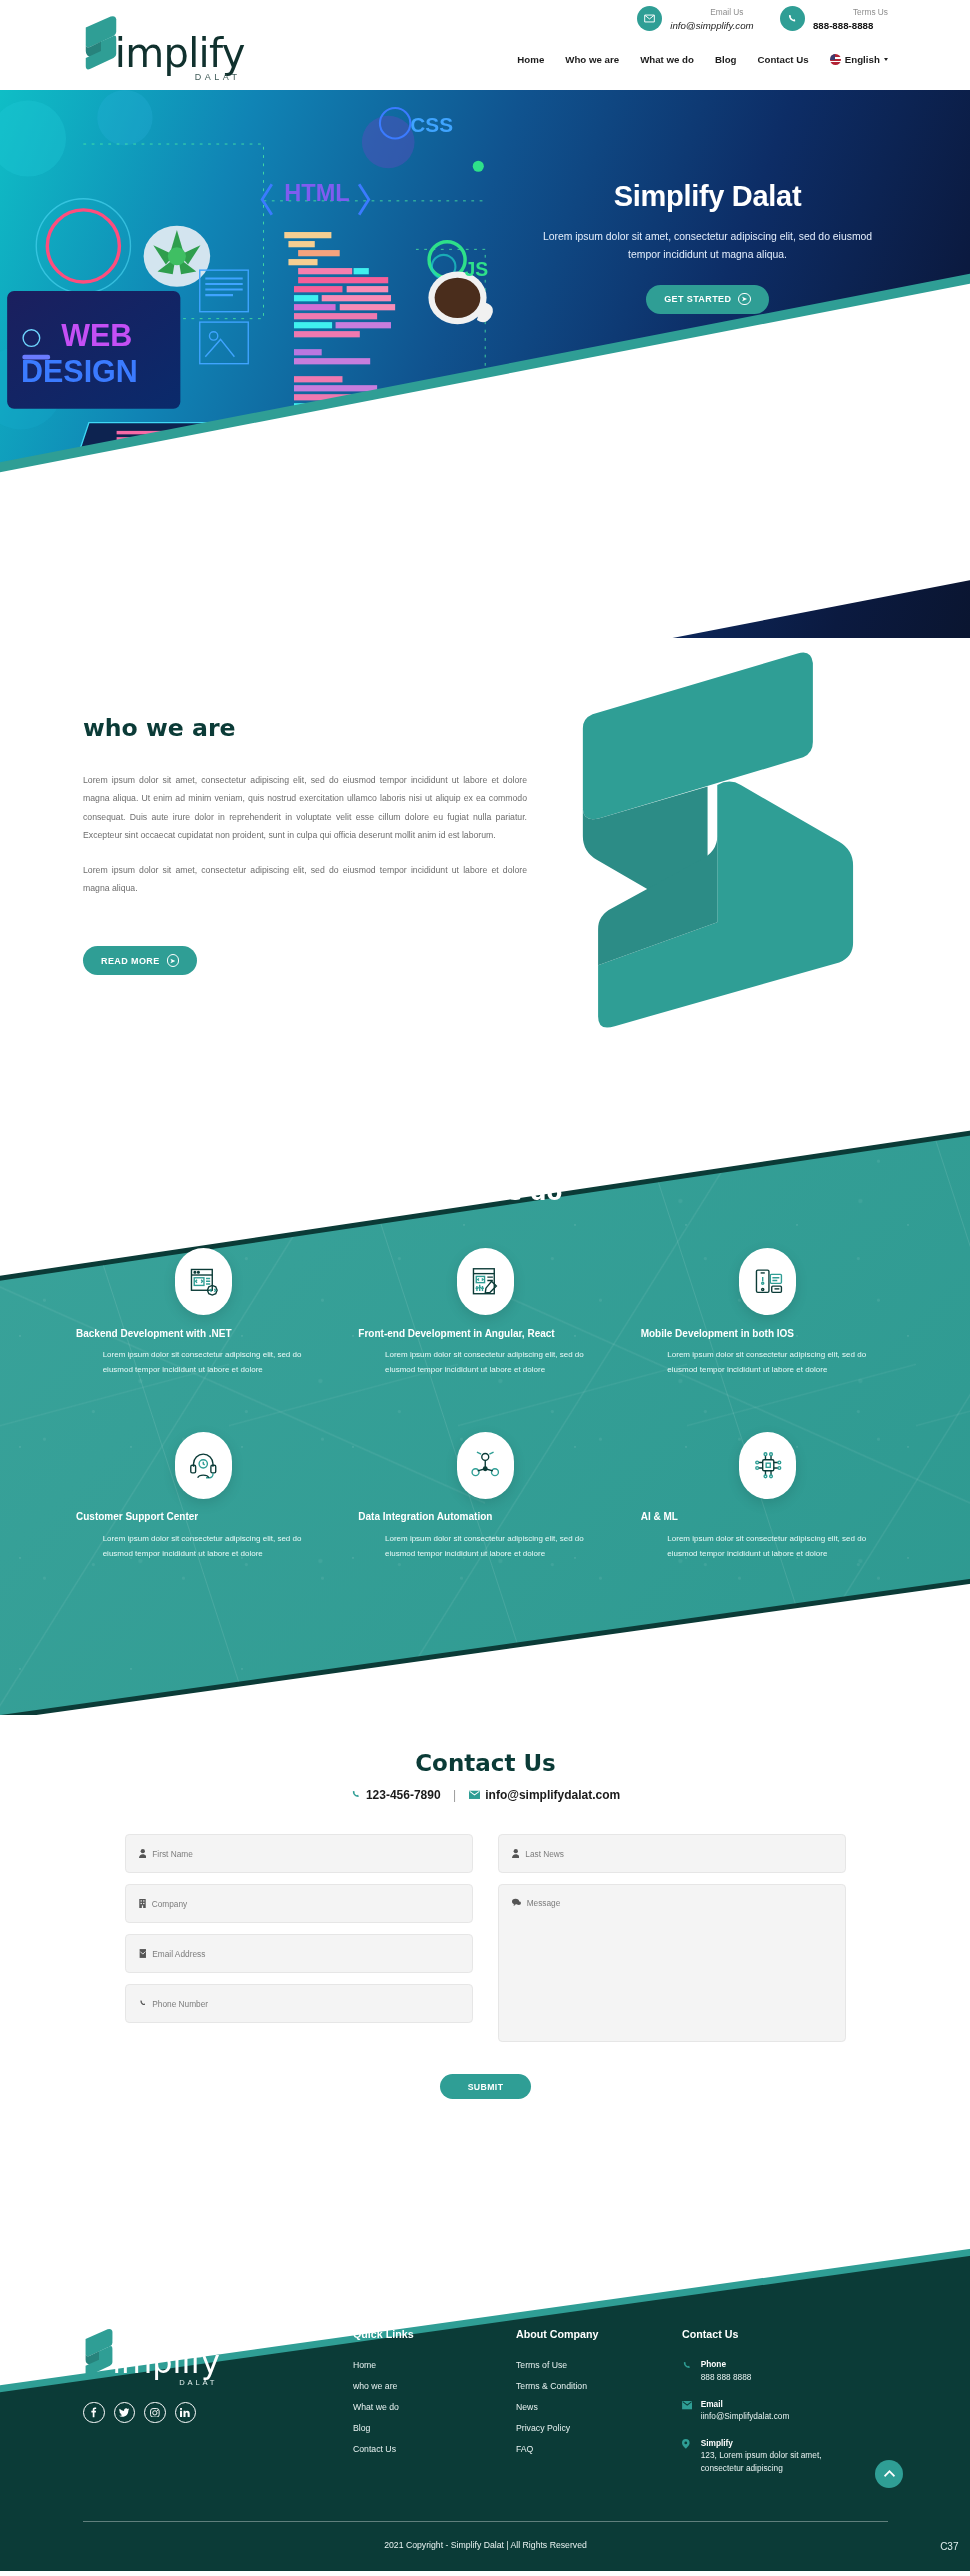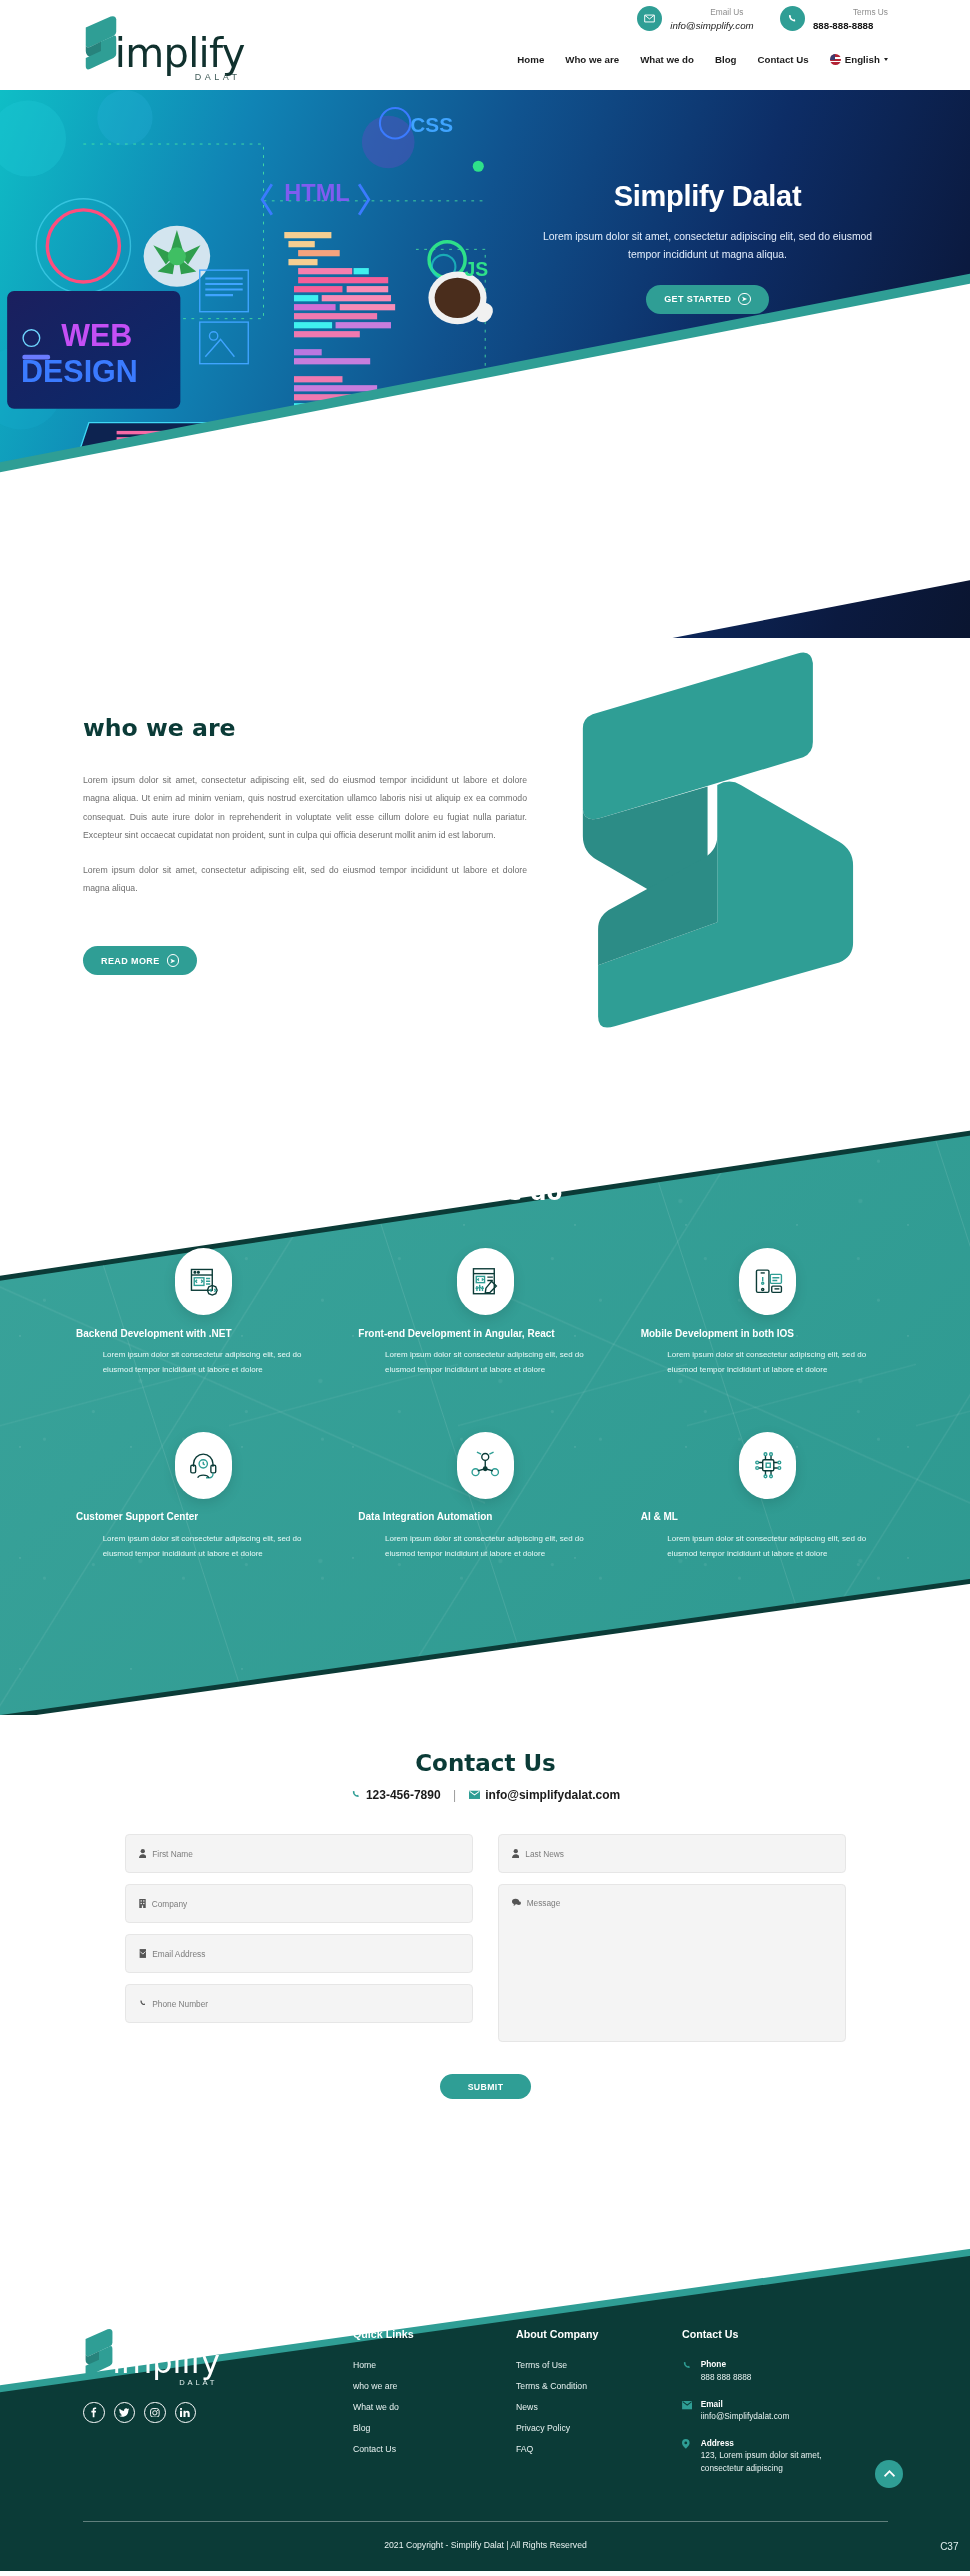--- a/index.html
+++ b/index.html
@@ -707,21 +707,21 @@
             <span class="lab" style="display:block">Email</span>
             <span class="val" style="display:block">iinfo@Simplifydalat.com</span>
           </span>
         </div>
         <div class="ft-ci">
           <span class="ico"><svg width="7.6" height="9.7" viewBox="0 0 12 15">
                 <path d="M6 0a6 6 0 00-6 6c0 4.2 6 9 6 9s6-4.8 6-9a6 6 0 00-6-6z"></path>
                 <circle cx="6" cy="6" r="2.2" fill="#0b3b37"></circle>
               </svg></span>
           <span style="max-width:132px;display:block">
-            <span class="lab" style="display:block">Address</span>
+            <span class="lab" style="display:block">Simplify</span>
             <span class="val" style="display:block">123, Lorem ipsum dolor sit amet, consectetur adipiscing</span>
           </span>
         </div>
       </div>
     </div>
 
     <div class="totop">
       <svg width="11" height="7" viewBox="0 0 16 10">
           <path d="M8 0L16 8l-1.6 2L8 3.6 1.6 10 0 8z"></path>
         </svg>

